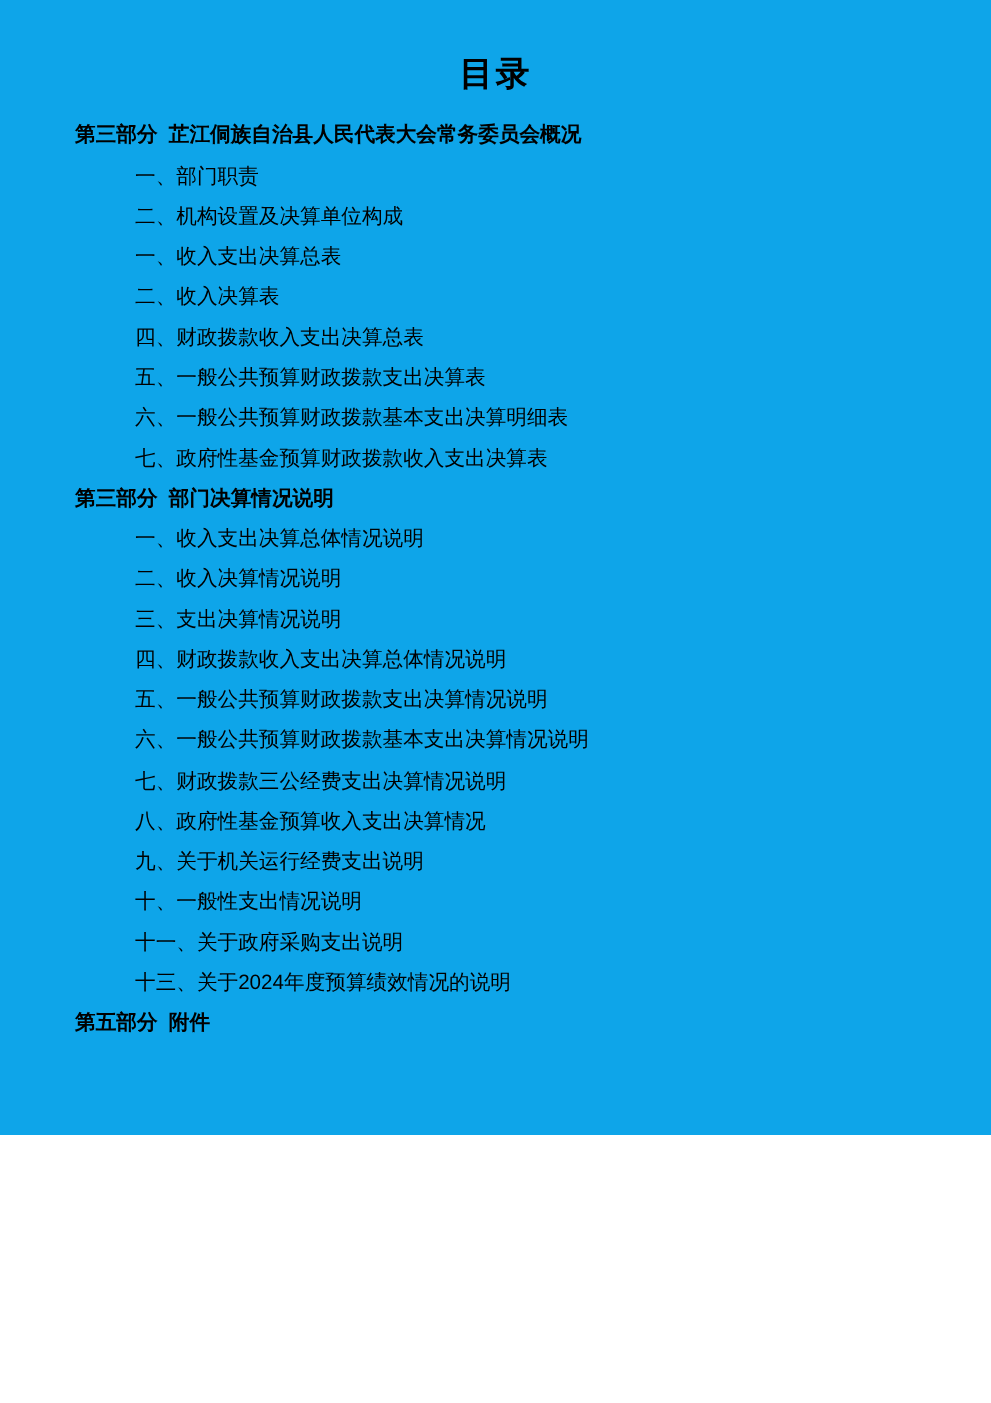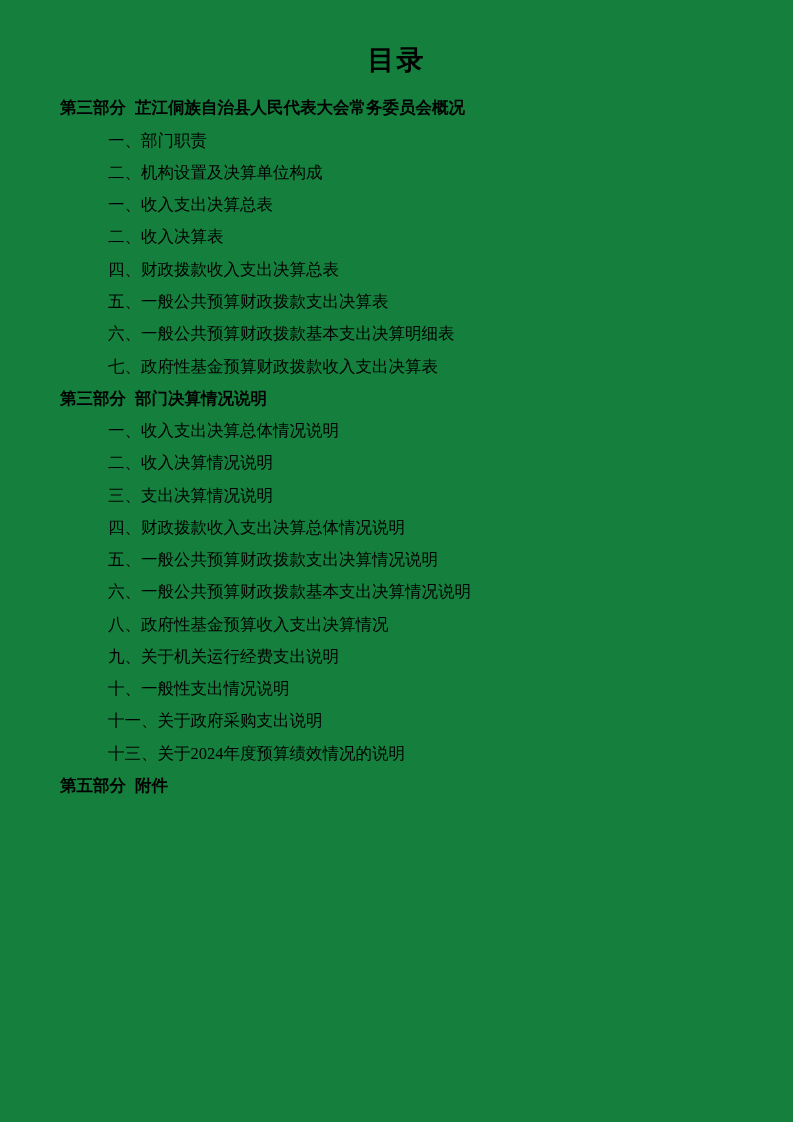--- a/index.html
+++ b/index.html
@@ -7,23 +7,23 @@
     padding: 0;
     background: #ffffff;
   }
   body {
     font-family: "Liberation Serif", "DejaVu Serif", serif;
     color: #000000;
   }
   .page {
     position: relative;
     width: 793px;
-    height: 1122px;
+    height: 908px;
     margin: 0 auto;
-    background: #15803d;
+    background: #0ea5e9;
     overflow: hidden;
     box-sizing: border-box;
   }
   .content {
     padding: 44px 60px 0 60px;
   }
   .doc-title {
     text-align: center;
     font-family: "DejaVu Sans", "Liberation Sans", sans-serif;
     font-weight: bold;
@@ -43,21 +43,21 @@
     font-size: 16.5px;
     line-height: 1.35;
     padding: 5px 0 5px 0;
     white-space: nowrap;
   }
   .toc-part .num {
     display: inline-block;
     margin-right: 9px;
   }
   .toc-sub {
-    font-family: Liberation Serif, serif;
+    font-family: Liberation Sans, sans-serif;
     font-size: 16.5px;
     line-height: 1.35;
     padding: 5px 0 5px 48px;
     white-space: nowrap;
   }
   .toc-sub .sub-num {
     display: inline-block;
   }
 </style>
 </head>
@@ -76,20 +76,21 @@
         <li class="toc-sub"><span class="sub-num">五、</span><span>一般公共预算财政拨款支出决算表</span></li>
         <li class="toc-sub"><span class="sub-num">六、</span><span>一般公共预算财政拨款基本支出决算明细表</span></li>
         <li class="toc-sub"><span class="sub-num">七、</span><span>政府性基金预算财政拨款收入支出决算表</span></li>
         <li class="toc-part"><span class="num">第三部分</span><span>部门决算情况说明</span></li>
         <li class="toc-sub"><span class="sub-num">一、</span><span>收入支出决算总体情况说明</span></li>
         <li class="toc-sub"><span class="sub-num">二、</span><span>收入决算情况说明</span></li>
         <li class="toc-sub"><span class="sub-num">三、</span><span>支出决算情况说明</span></li>
         <li class="toc-sub"><span class="sub-num">四、</span><span>财政拨款收入支出决算总体情况说明</span></li>
         <li class="toc-sub"><span class="sub-num">五、</span><span>一般公共预算财政拨款支出决算情况说明</span></li>
         <li class="toc-sub"><span class="sub-num">六、</span><span>一般公共预算财政拨款基本支出决算情况说明</span></li>
+        <li class="toc-sub"><span class="sub-num">七、</span><span>财政拨款三公经费支出决算情况说明</span></li>
         <li class="toc-sub"><span class="sub-num">八、</span><span>政府性基金预算收入支出决算情况</span></li>
         <li class="toc-sub"><span class="sub-num">九、</span><span>关于机关运行经费支出说明</span></li>
         <li class="toc-sub"><span class="sub-num">十、</span><span>一般性支出情况说明</span></li>
         <li class="toc-sub"><span class="sub-num">十一、</span><span>关于政府采购支出说明</span></li>
         <li class="toc-sub"><span class="sub-num">十三、</span><span>关于2024年度预算绩效情况的说明</span></li>
         <li class="toc-part"><span class="num">第五部分</span><span>附件</span></li>
       </ul>
   </div>
 </div>
 

